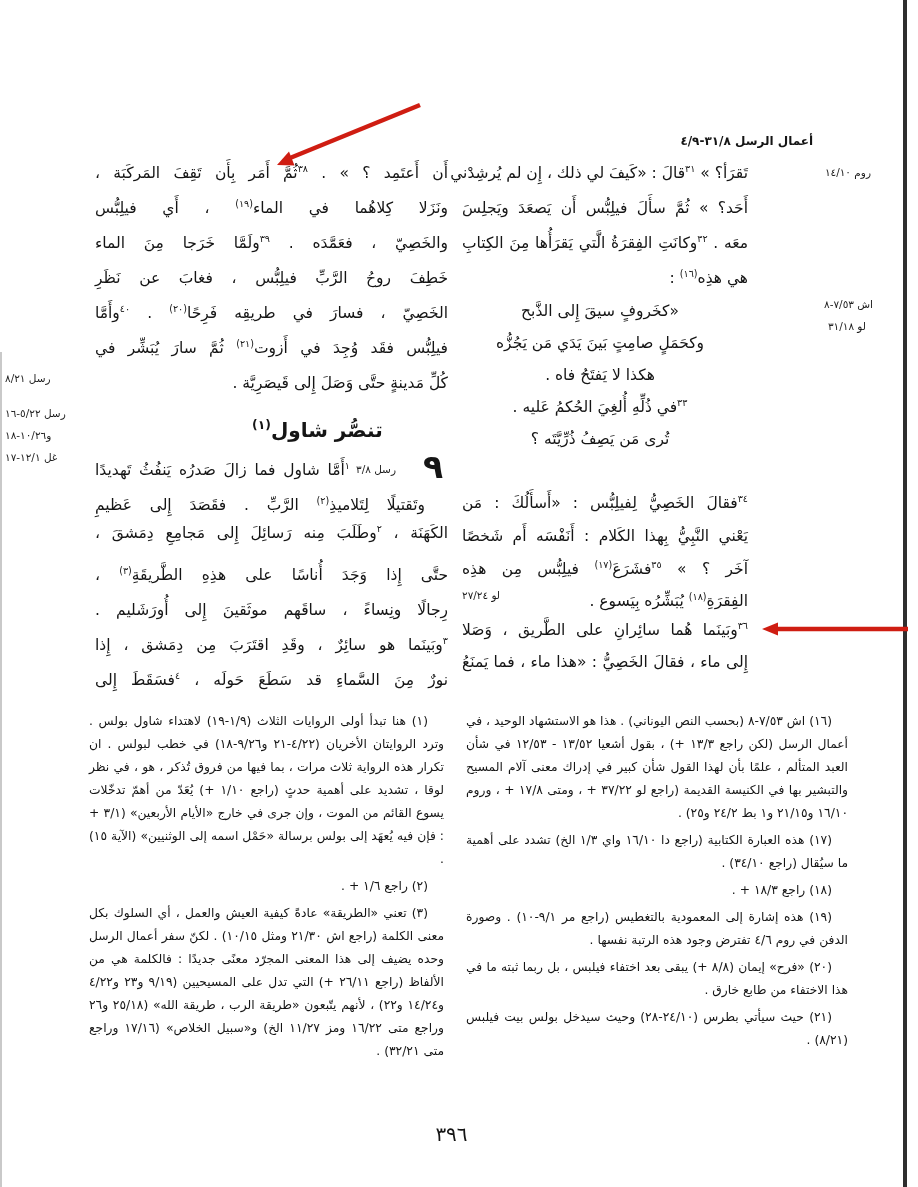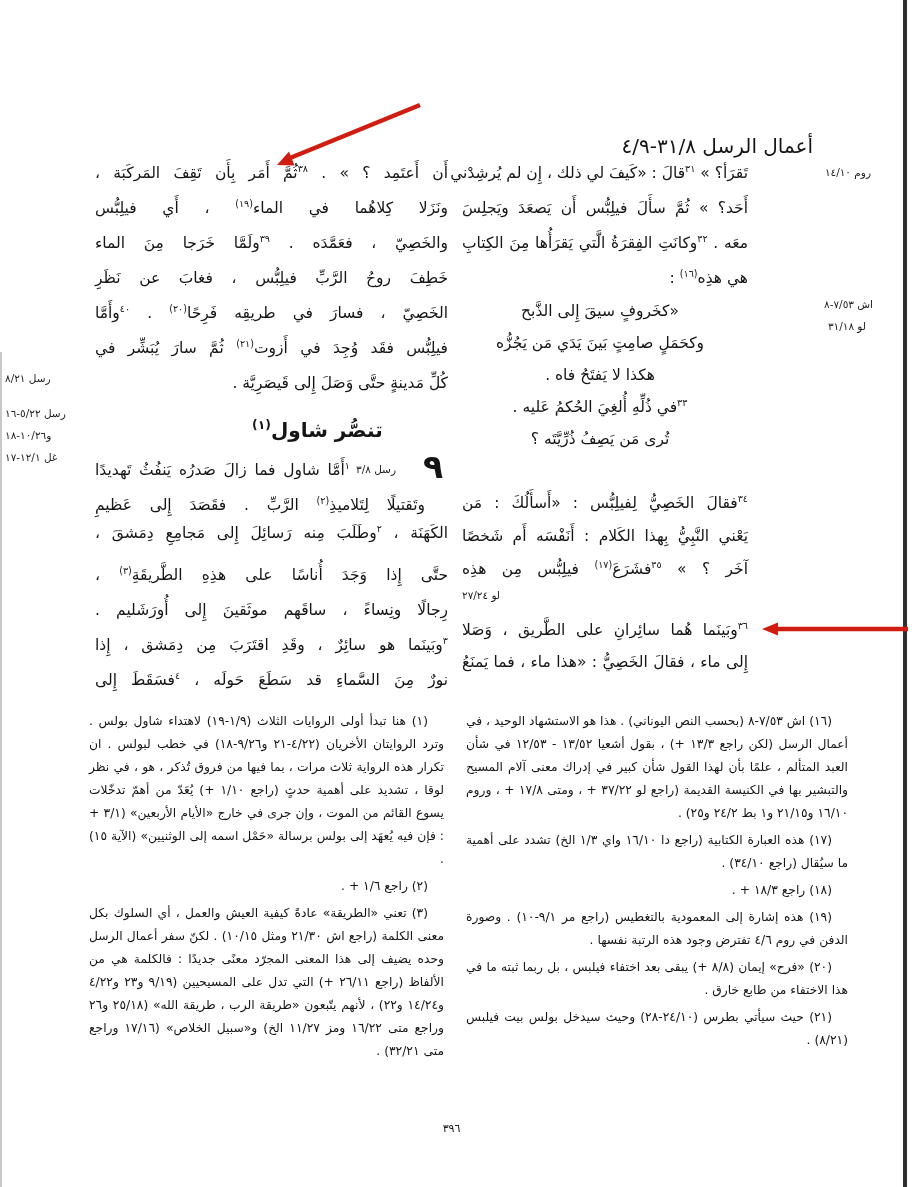--- a/index.html
+++ b/index.html
@@ -3,35 +3,35 @@
 <meta charset="utf-8">
 <style>
   html,body{margin:0;padding:0;background:#e8e8e8;}
   .page{
     position:relative;width:918px;height:1187px;background:#ffffff;
     font-family:"DejaVu Sans",sans-serif;color:#151515;direction:rtl;
     overflow:hidden;margin:0 auto;
   }
   .scan-line-right{position:absolute;left:903px;top:0;width:4px;height:1187px;background:#2e2e2e;}
   .scan-line-left{position:absolute;left:0;top:352px;width:2px;height:835px;background:#c9c9c9;}
-  .running-head{position:absolute;top:134px;right:105px;font-size:20px;font-weight:normal;letter-spacing:0;}
+  .running-head{position:absolute;top:134px;right:105px;font-size:12px;font-weight:bold;letter-spacing:0;}
   .bline{position:absolute;height:35px;line-height:35px;font-size:15.5px;white-space:nowrap;}
   .rc{left:462px;width:286px;text-align:justify;text-align-last:justify;}
   .lc{left:95px;width:353px;text-align:justify;text-align-last:justify;}
   .rag{text-align:right;text-align-last:right;}
   .poetry{left:480px;width:240px;text-align:center;text-align-last:center;}
   sup{font-size:62%;vertical-align:super;line-height:0;}
   .mref{position:absolute;font-size:10.5px;line-height:13px;color:#1c1c1c;white-space:nowrap;}
   .heading{position:absolute;top:415px;left:252px;font-size:20px;font-weight:bold;height:30px;line-height:30px;}
   .chapnum{position:absolute;top:448px;left:418px;width:30px;font-size:33px;font-weight:bold;line-height:38px;text-align:center;}
   .fncol{position:absolute;top:706px;font-size:12.3px;line-height:23px;text-align:justify;}
   .fncol p{margin:4px;text-indent:16px;}
   .fn-right{left:462px;width:390px;}
   .fn-left{left:85px;width:363px;}
-  .pagenum{position:absolute;top:1122px;left:0;width:903px;text-align:center;font-size:11px;}
+  .pagenum{position:absolute;top:1122px;left:0;width:903px;text-align:center;font-size:20px;}
   .overlay{position:absolute;inset:0;pointer-events:none;}
 </style>
 </head>
 <body>
 
 <div class="page">
 
   <div class="scan-line-right"></div>
   <div class="scan-line-left"></div>
 
@@ -42,20 +42,21 @@
   <div class="bline rc" style="top:226px">معَه . <sup>٣٢</sup>وكانَتِ الفِقرَةُ الَّتي يَقرَأُها مِنَ الكِتابِ</div>
   <div class="bline rc rag" style="top:261px">هي هذِه<sup>(١٦)</sup> :</div>
   <div class="bline poetry" style="top:294px">«كخَروفٍ سيقَ إِلى الذَّبح</div>
   <div class="bline poetry" style="top:326px">وكحَمَلٍ صامِتٍ بَينَ يَدَي مَن يَجُزُّه</div>
   <div class="bline poetry" style="top:358px">هكذا لا يَفتَحُ فاه .</div>
   <div class="bline poetry" style="top:390px"><sup>٣٣</sup>في ذُلِّهِ أُلغِيَ الحُكمُ عَليه .</div>
   <div class="bline poetry" style="top:422px">تُرى مَن يَصِفُ ذُرِّيَّتَه ؟</div>
   <div class="bline rc" style="top:486px"><sup>٣٤</sup>فقالَ الخَصِيُّ لِفيلِبُّس : «أَسأَلُكَ : مَن</div>
   <div class="bline rc" style="top:519px">يَعْني النَّبِيُّ بِهذا الكَلام : أَنَفْسَه أَم شَخصًا</div>
   <div class="bline rc" style="top:552px">آخَر ؟ » <sup>٣٥</sup>فشَرَعَ<sup>(١٧)</sup> فيلِبُّس مِن هذِه</div>
+  <div class="bline rc rag" style="top:584px">الفِقرَةِ<sup>(١٨)</sup> يُبَشِّرُه بِيَسوع .</div>
   <div class="bline rc" style="top:613px"><sup>٣٦</sup>وبَينَما هُما سائِرانِ على الطَّريق ، وَصَلا</div>
   <div class="bline rc" style="top:645px">إِلى ماء ، فقالَ الخَصِيُّ : «هذا ماء ، فما يَمنَعُ</div>
 
   <div class="bline lc" style="top:156px">أَن أَعتَمِد ؟ » . <sup>٣٨</sup>ثُمَّ أَمَر بِأَن تَقِفَ المَركَبَة ،</div>
   <div class="bline lc" style="top:191px">ونَزَلا كِلاهُما في الماء<sup>(١٩)</sup> ، أَي فيلِبُّس</div>
   <div class="bline lc" style="top:226px">والخَصِيّ ، فعَمَّدَه . <sup>٣٩</sup>ولَمَّا خَرَجا مِنَ الماء</div>
   <div class="bline lc" style="top:261px">خَطِفَ روحُ الرَّبِّ فيلِبُّس ، فغابَ عن نَظَرِ</div>
   <div class="bline lc" style="top:296px">الخَصِيّ ، فسارَ في طريقِه فَرِحًا<sup>(٢٠)</sup> . <sup>٤٠</sup>وأَمَّا</div>
   <div class="bline lc" style="top:331px">فيلِبُّس فقَد وُجِدَ في أَزوت<sup>(٢١)</sup> ثُمَّ سارَ يُبَشِّر في</div>
   <div class="bline lc rag" style="top:366px">كُلِّ مَدينةٍ حتَّى وَصَلَ إِلى قَيصَرِيَّة .</div>

